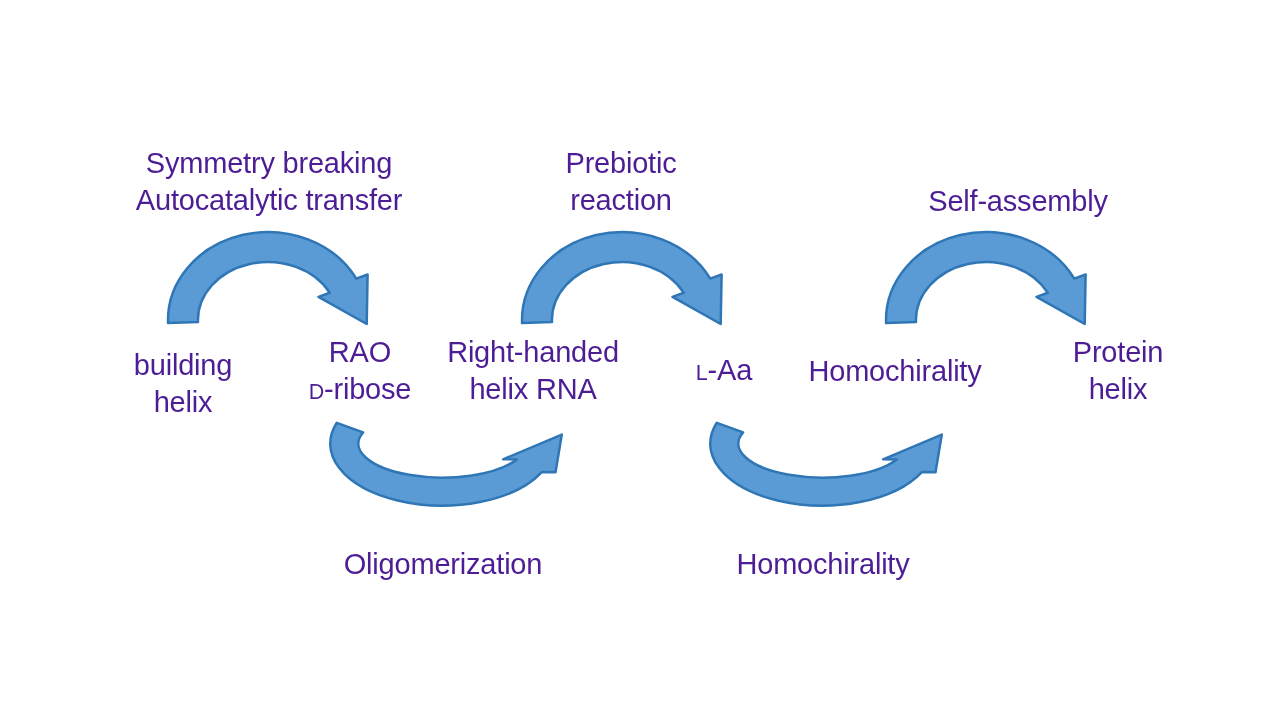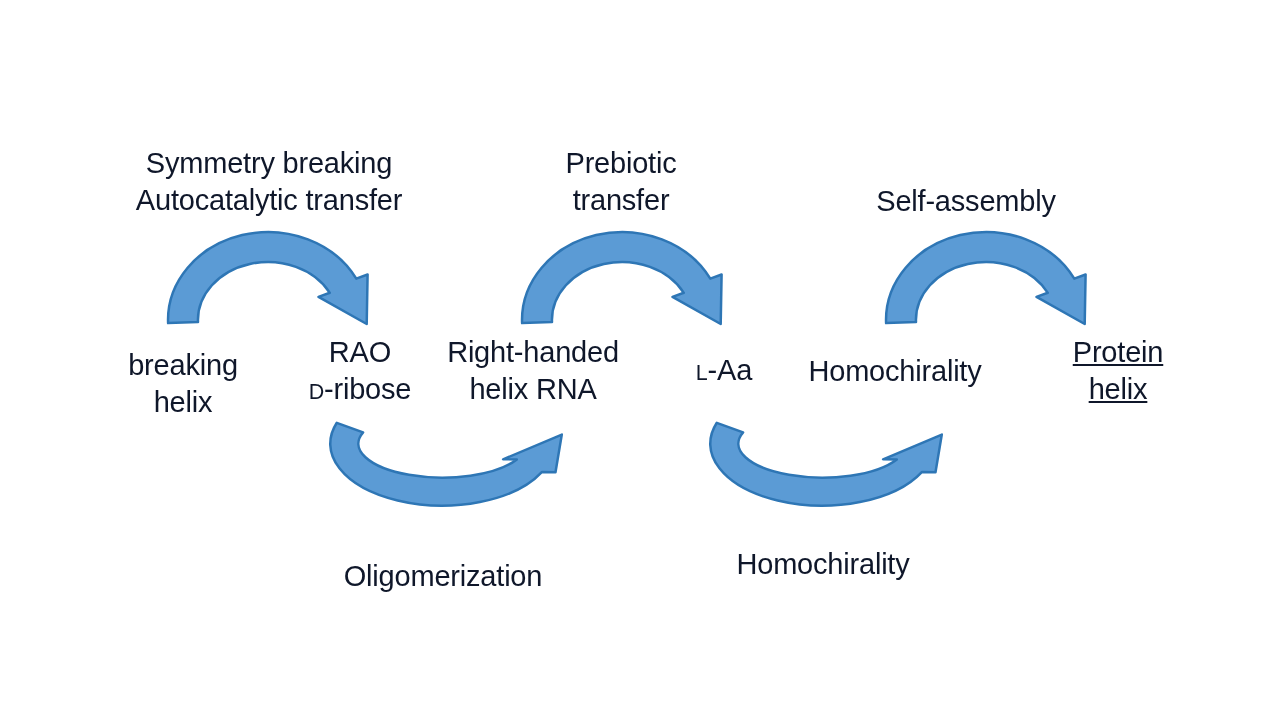--- a/index.html
+++ b/index.html
@@ -18,21 +18,21 @@
     width: 1275px; height: 721px;
   }
   .lbl {
     position: absolute;
     transform: translate(-50%, -50%);
     text-align: center;
     font-size: 29px;
     line-height: 37px;
     letter-spacing: -0.2px;
     white-space: nowrap;
-    color: #0f172a;
+    color: #4c1d95;
   }
   .sc { font-size: 0.74em; }
 </style>
 </head>
 <body>
 
 <div id="canvas">
 
   <svg id="arrow-layer" viewBox="0 0 1275 721" xmlns="http://www.w3.org/2000/svg">
       <path d="M 168.1 323.1 A 100 88 0 0 1 356.3 278.7 L 367.6 274.5 L 366.7 324.0 L 318.5 296.9 L 329.8 292.8 A 70 58 0 0 0 198.0 322.0 Z" fill="#5b9bd5" stroke="#2e76b5" stroke-width="2.5" stroke-linejoin="round"></path>
@@ -41,49 +41,49 @@
       <path d="M 336.8 422.8 A 112 62 0 0 0 541.8 472.1 L 555.5 472.3 L 561.8 434.6 L 503.1 459.3 L 516.8 459.4 A 84 34 0 0 1 363.1 432.4 Z" fill="#5b9bd5" stroke="#2e76b5" stroke-width="2.5" stroke-linejoin="round"></path>
       <path d="M 716.8 422.8 A 112 62 0 0 0 921.8 472.1 L 935.5 472.3 L 941.8 434.6 L 883.1 459.3 L 896.8 459.4 A 84 34 0 0 1 743.1 432.4 Z" fill="#5b9bd5" stroke="#2e76b5" stroke-width="2.5" stroke-linejoin="round"></path>
     </svg>
 
   <div class="lbl" style="left:269px; top:182px;">
     <div>Symmetry breaking</div>
     <div>Autocatalytic transfer</div>
   </div>
   <div class="lbl" style="left:621px; top:182px;">
     <div>Prebiotic</div>
-    <div>transfer</div>
+    <div>reaction</div>
   </div>
-  <div class="lbl" style="left:966px; top:201px;">
+  <div class="lbl" style="left:1018px; top:201px;">
     <div>Self-assembly</div>
   </div>
 
   <div class="lbl" style="left:183px; top:384px;">
-    <div>breaking</div>
+    <div>building</div>
     <div>helix</div>
   </div>
   <div class="lbl" style="left:360px; top:372px;">
     <div>RAO</div>
     <div><span class="sc">D</span><span>-ribose</span></div>
   </div>
   <div class="lbl" style="left:533px; top:371px;">
     <div>Right-handed</div>
     <div>helix RNA</div>
   </div>
   <div class="lbl" style="left:724px; top:372px;">
     <div><span class="sc">L</span><span>-Aa</span></div>
   </div>
   <div class="lbl" style="left:895px; top:371px;">
     <div>Homochirality</div>
   </div>
-  <div class="lbl" style="left:1118px; top:371px;text-decoration:underline;">
+  <div class="lbl" style="left:1118px; top:371px;">
     <div>Protein</div>
     <div>helix</div>
   </div>
 
-  <div class="lbl" style="left:443px; top:576px;">
+  <div class="lbl" style="left:443px; top:564px;">
     <div>Oligomerization</div>
   </div>
   <div class="lbl" style="left:823px; top:564px;">
     <div>Homochirality</div>
   </div>
 
 </div>
 
 </body></html>

